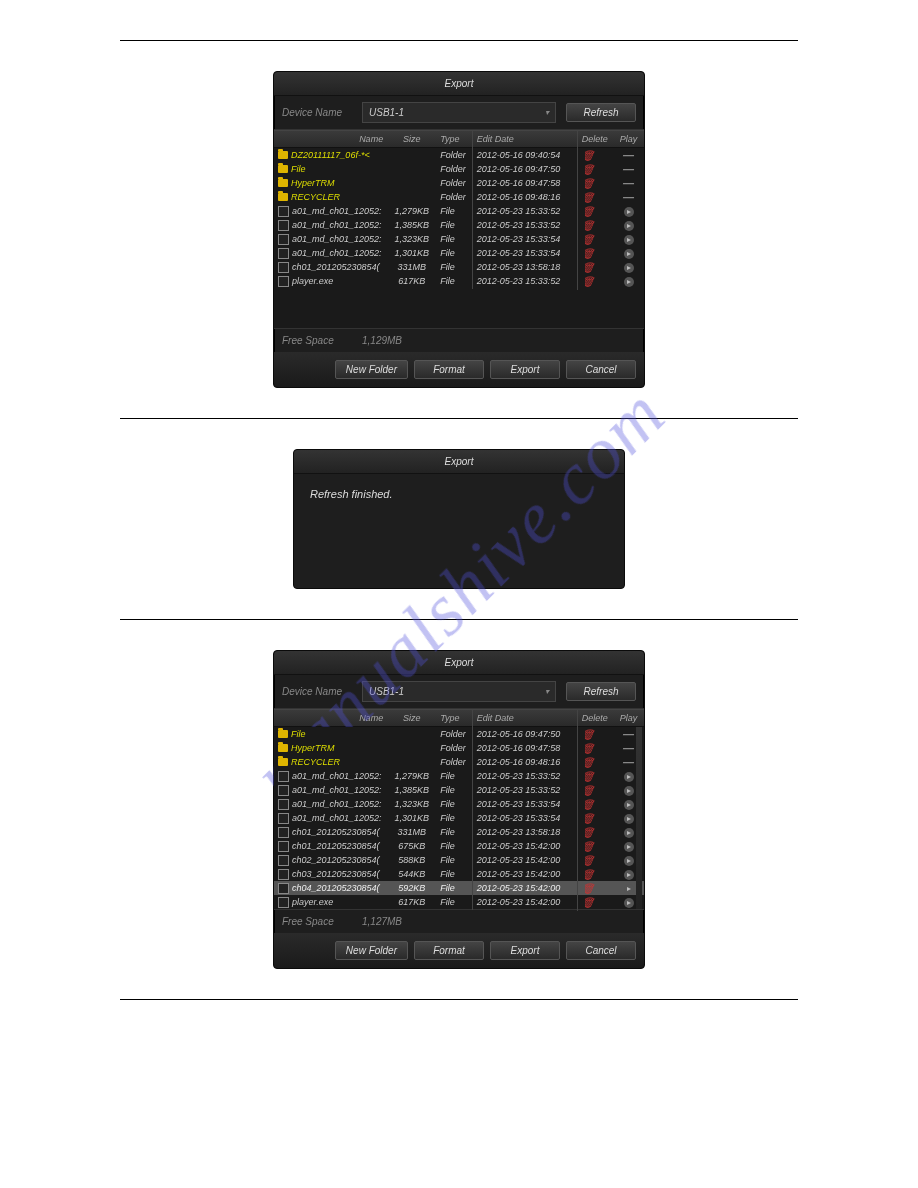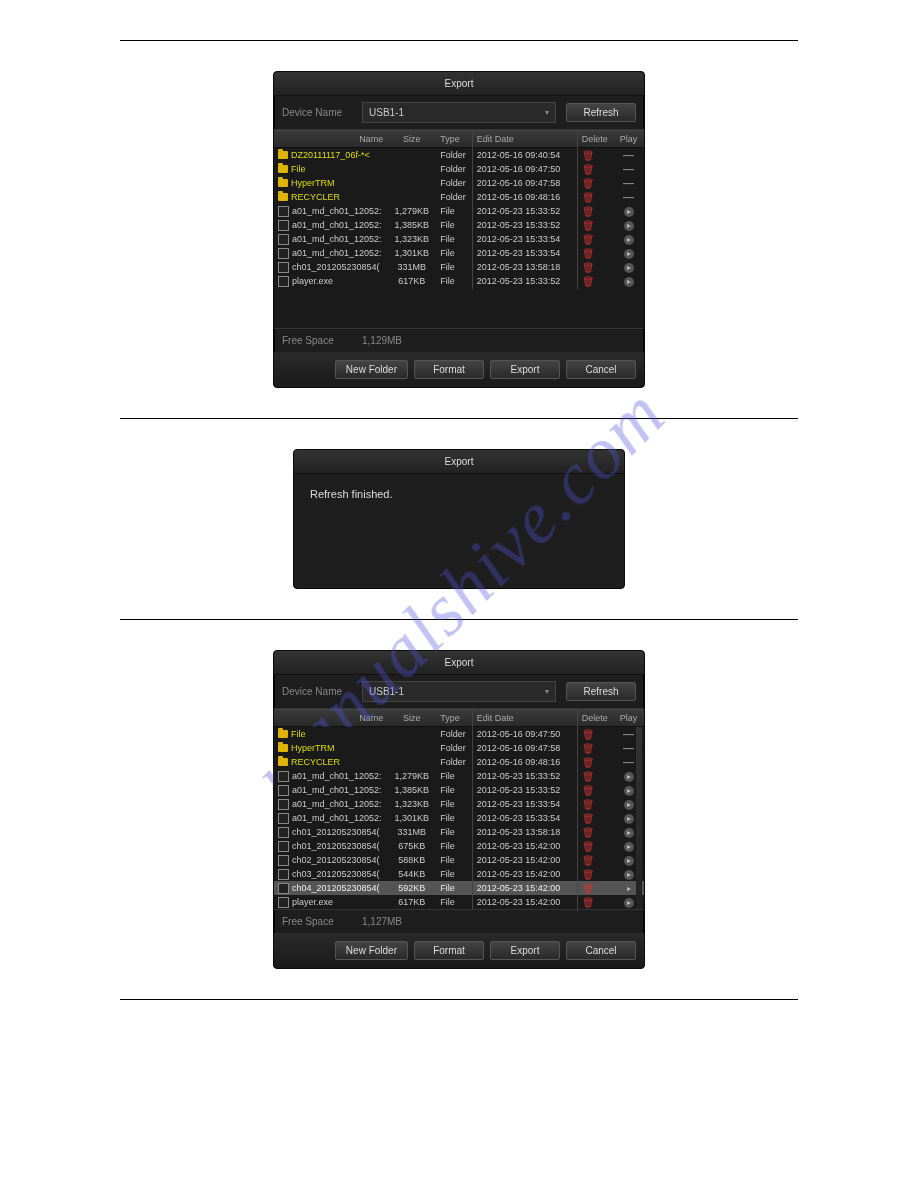--- a/index.html
+++ b/index.html
@@ -4,20 +4,21 @@
 <style>
   body {
     margin: 0;
     background: #fff;
     font-family: Arial, sans-serif;
     width: 918px;
     position: relative;
   }
   .page {
     padding: 40px 120px 120px 120px;
+    font-style: italic;
   }
   .hr {
     border: none;
     border-top: 1px solid #000;
     margin: 0;
   }
   .figure-wrap {
     padding: 30px 0;
     display: flex;
     justify-content: center;

